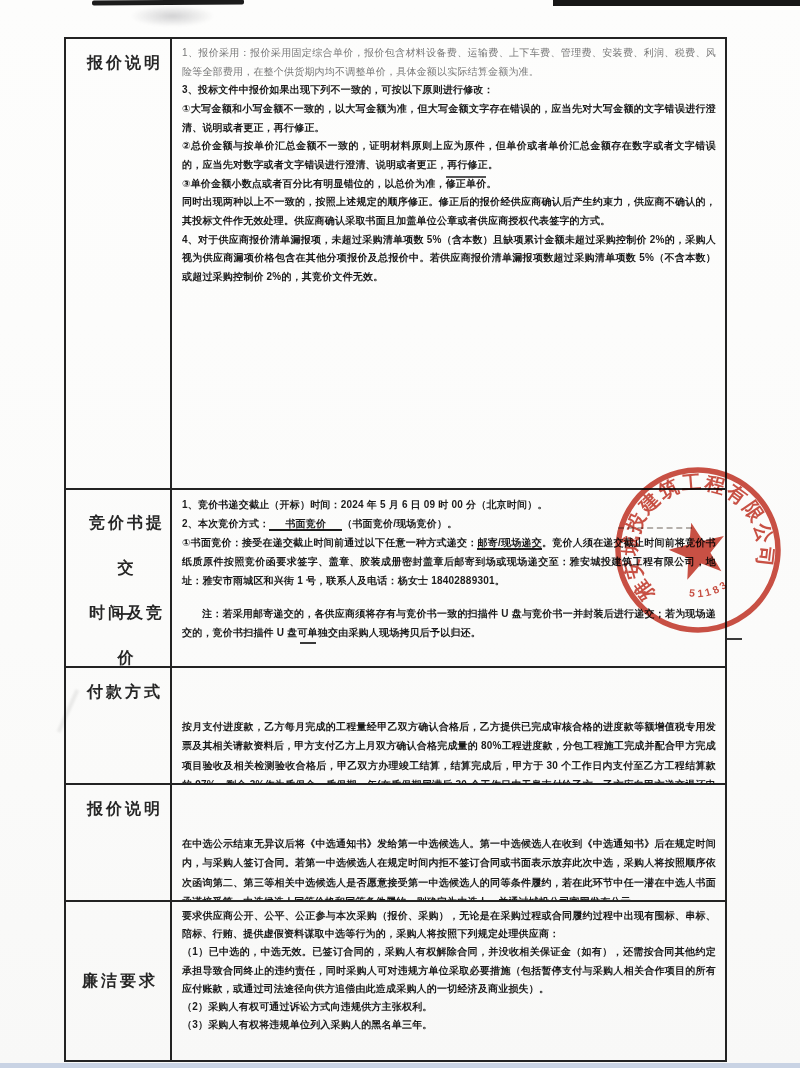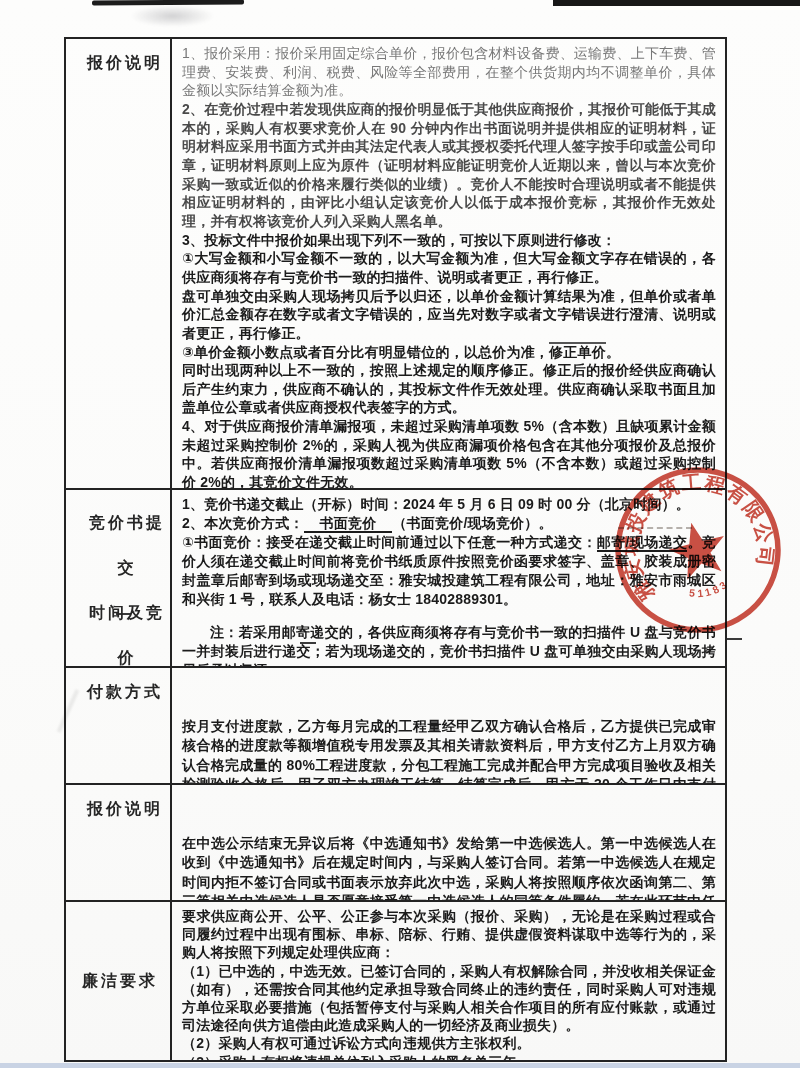--- a/index.html
+++ b/index.html
@@ -22,21 +22,21 @@
   
   .doc-table{position:absolute;left:64px;top:37px;width:663px;height:1025px;
     border:2px solid #232323;box-sizing:border-box;background:transparent;}
   .trow{display:flex;box-sizing:border-box;border-bottom:2px solid #232323;overflow:hidden;}
   .trow:last-child{border-bottom:none;}
   .tlabel{width:106px;flex:0 0 106px;border-right:2px solid #232323;box-sizing:border-box;
     font-weight:bold;font-size:16px;letter-spacing:3px;color:#262626;padding:14px 2px 0 16px;text-align:center;}
   .tlabel.lines span{display:block;line-height:45px;padding-top:0;}
   .tlabel.centered{display:flex;align-items:center;padding-top:0;}
   .tcontent{flex:1;box-sizing:border-box;padding:5px 9px 0 10px;
-    font-size:14px;font-weight:bold;text-align:justify;letter-spacing:.2px;overflow:hidden;}
+    font-size:10px;font-weight:bold;text-align:justify;letter-spacing:.2px;overflow:hidden;}
   .tcontent p{margin:0;}
   .r1 .tcontent{line-height:18.65px;}
   .r2 .tcontent{line-height:19px;}
   .r3 .tcontent,.r4 .tcontent{line-height:19.4px;margin-top:44px;}
   .r5 .tcontent{line-height:18.2px;}
   .faint{color:#777;font-weight:normal;}
   .semi{color:#4a4a4a;font-weight:600;}
   .note-p{margin-top:14px !important;text-indent:2em;}
   .u{border-bottom:2px solid #1c1c1c;}
   .u-pad{border-bottom:2px solid #1c1c1c;padding:0 16px;}
@@ -62,24 +62,23 @@
   <div class="dash" style="left:726px;top:638px;width:16px;"></div>
 
   <div class="doc-table">
 
     <div class="trow r1" style="height:451px;">
       <div class="tlabel">
         <span>报价说明</span>
       </div>
       <div class="tcontent">
         <p class="faint">1、报价采用：报价采用固定综合单价，报价包含材料设备费、运输费、上下车费、管理费、安装费、利润、税费、风险等全部费用，在整个供货期内均不调整单价，具体金额以实际结算金额为准。</p>
-        <p class="semi">2、在竞价过程中若发现供应商的报价明显低于其他供应商报价，其报价可能低于其成本的，采购人有权要求竞价人在 90 分钟内作出书面说明并提供相应的证明材料，证明材料应采用书面方式并由其法定代表人或其授权委托代理人签字按手印或盖公司印章，证明材料原则上应为原件（证明材料应能证明竞价人近期以来，曾以与本次竞价采购一致或近似的价格来履行类似的业绩）。竞价人不能按时合理说明或者不能提供相应证明材料的，由评比小组认定该竞价人以低于成本报价竞标，其报价作无效处理，并有权将该竞价人列入采购人黑名单。</p>
         <p>3、投标文件中报价如果出现下列不一致的，可按以下原则进行修改：</p>
-        <p>①大写金额和小写金额不一致的，以大写金额为准，但大写金额文字存在错误的，各供应商须将存有与竞价书一致的扫描件、说明或者更正，再行修正。</p>
-        <p>盘可单独交由采购人现场拷贝后予以归还，以单价金额计算结果为准，但单价或者单价汇总金额存在数字或者文字错误的，应当先对数字或者文字错误进行澄清、说明或者更正，再行修正。</p>
+        <p>①大写金额和小写金额不一致的，以大写金额为准，但大写金额文字存在错误的，应当先对大写金额的文字错误进行澄清、说明或者更正，再行修正。</p>
+        <p>②总价金额与按单价汇总金额不一致的，证明材料原则上应为原件，但单价或者单价汇总金额存在数字或者文字错误的，应当先对数字或者文字错误进行澄清、说明或者更正，再行修正。</p>
         <p><span>③单价金额小数点或者百分比有明显错位的，以总价为准，</span><span class="ovl">修正单价</span><span>。</span></p>
         <p>同时出现两种以上不一致的，按照上述规定的顺序修正。修正后的报价经供应商确认后产生约束力，供应商不确认的，其投标文件作无效处理。供应商确认采取书面且加盖单位公章或者供应商授权代表签字的方式。</p>
         <p>4、对于供应商报价清单漏报项，未超过采购清单项数 5%（含本数）且缺项累计金额未超过采购控制价 2%的，采购人视为供应商漏项价格包含在其他分项报价及总报价中。若供应商报价清单漏报项数超过采购清单项数 5%（不含本数）或超过采购控制价 2%的，其竞价文件无效。</p>
       </div>
     </div>
 
     <div class="trow r2" style="height:178px;">
       <div class="tlabel lines" style="padding-top:10px;padding-left:20px;">
         <span>竞价书提交</span>
         <span>时间及竞价</span>

